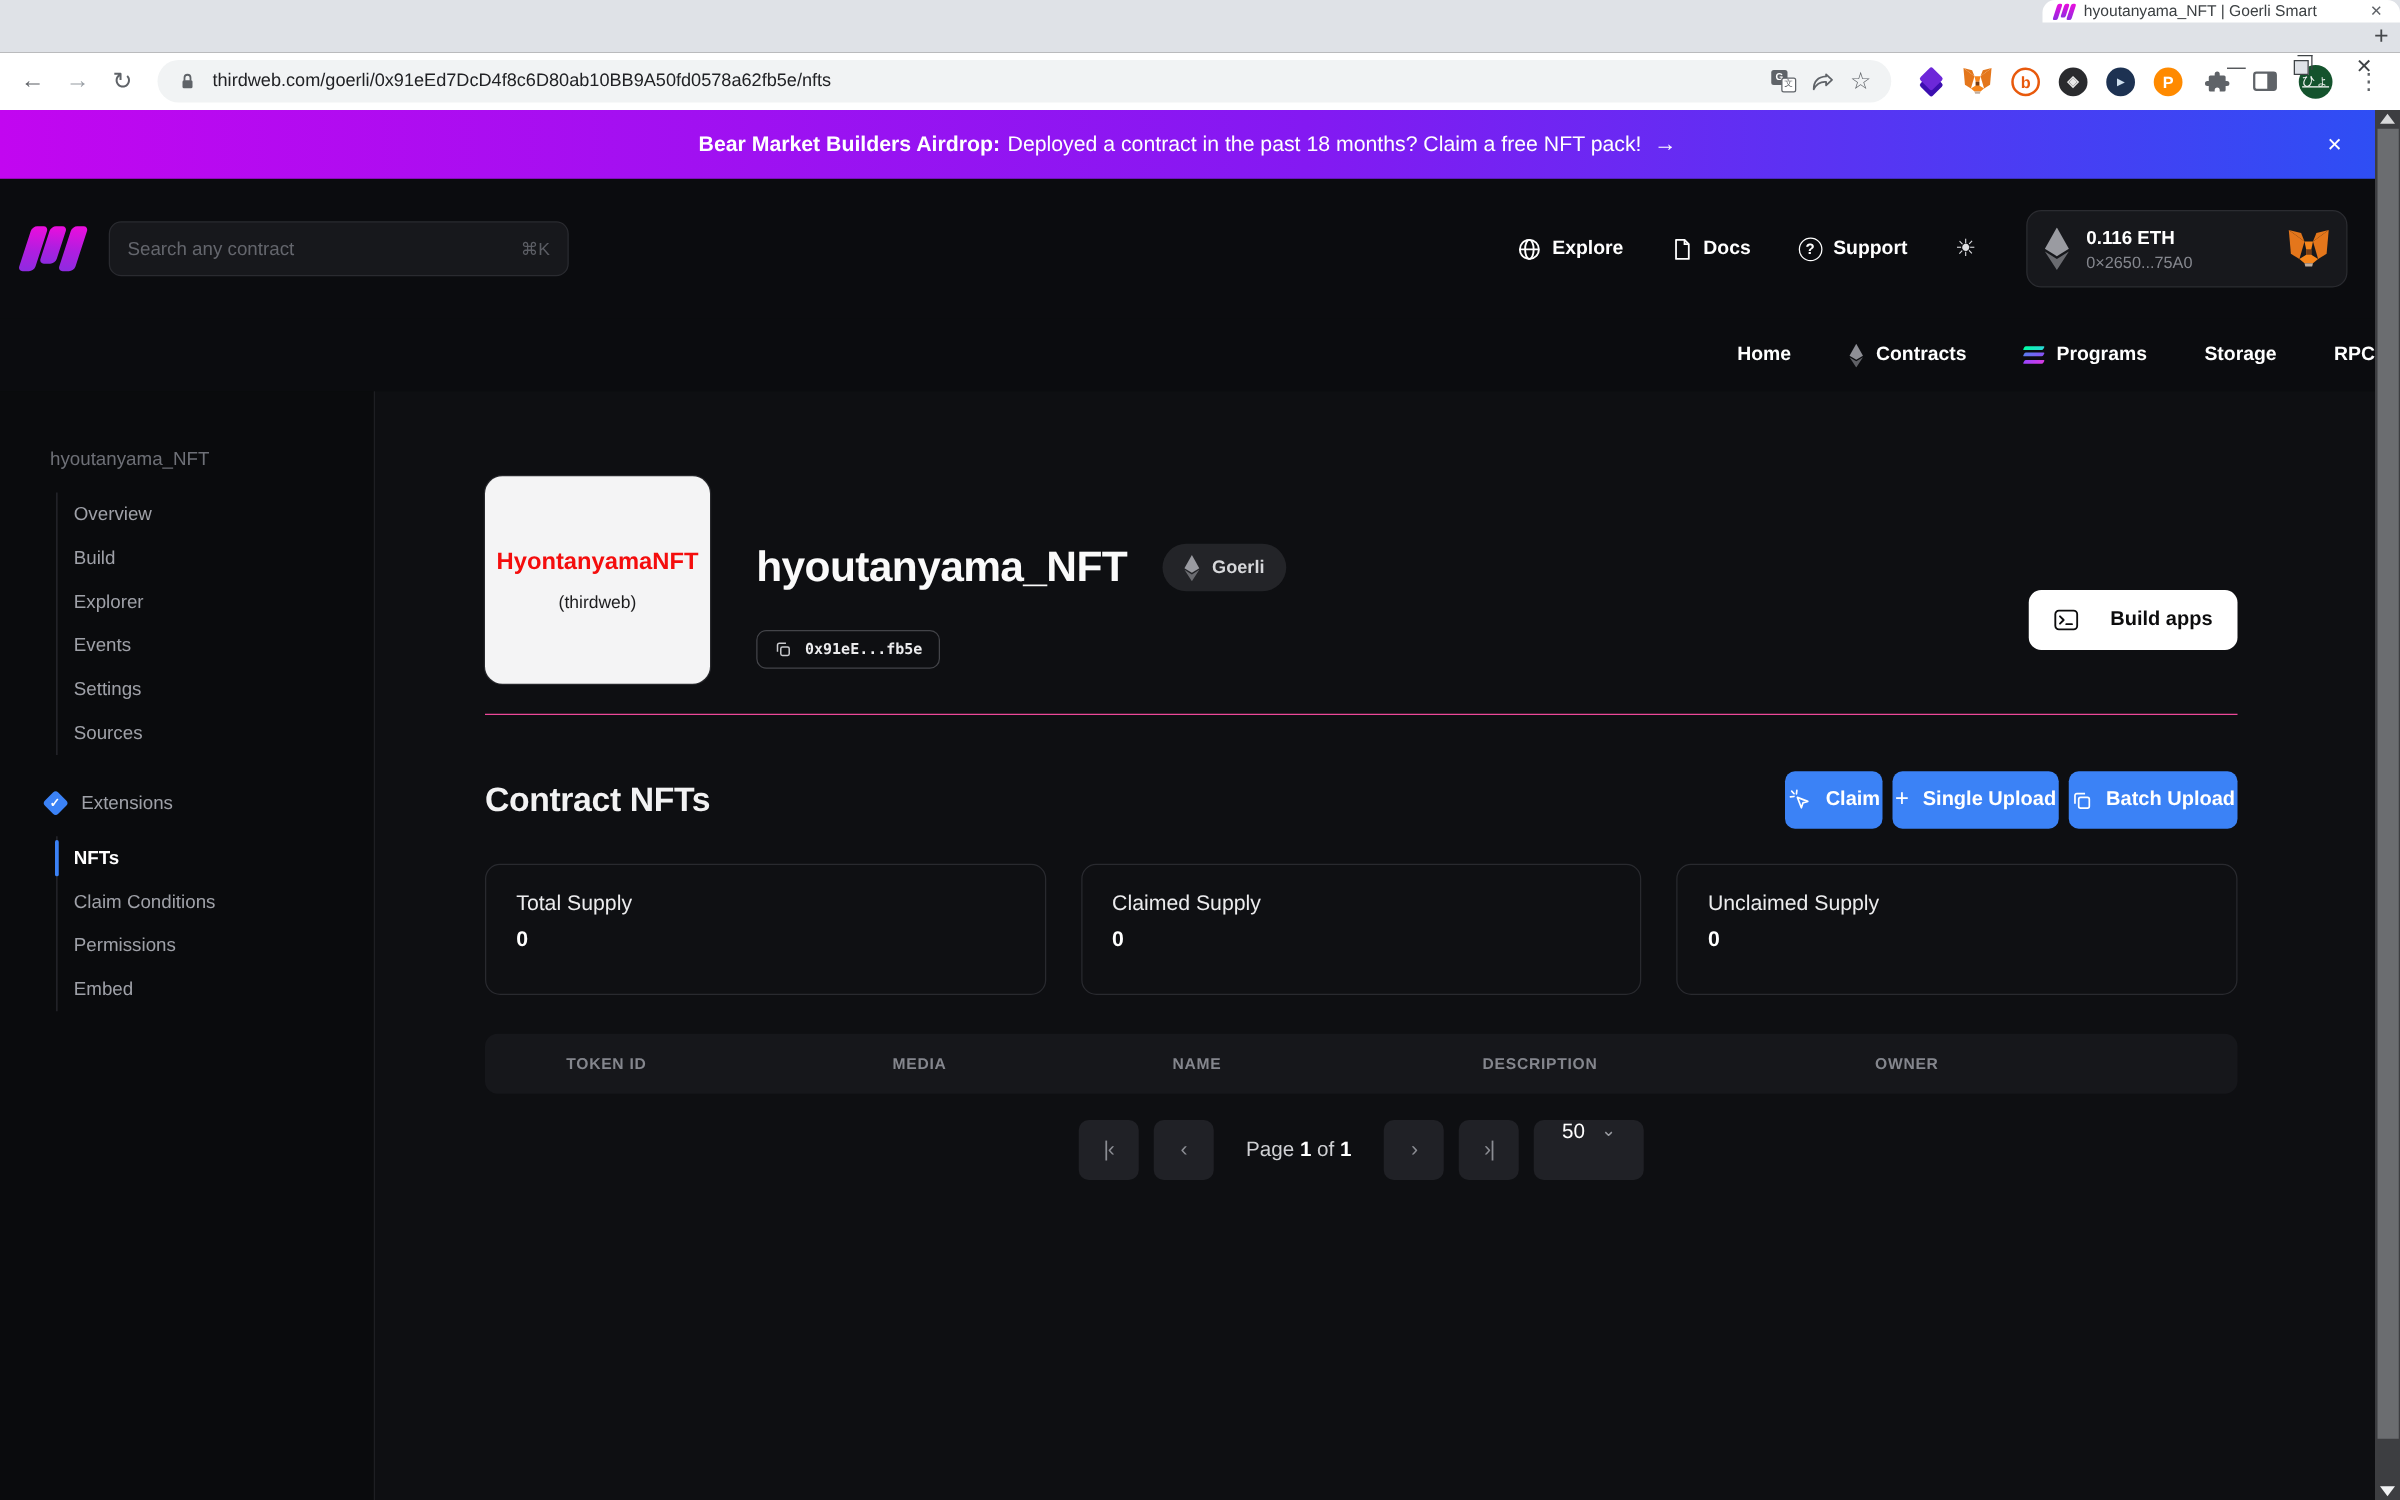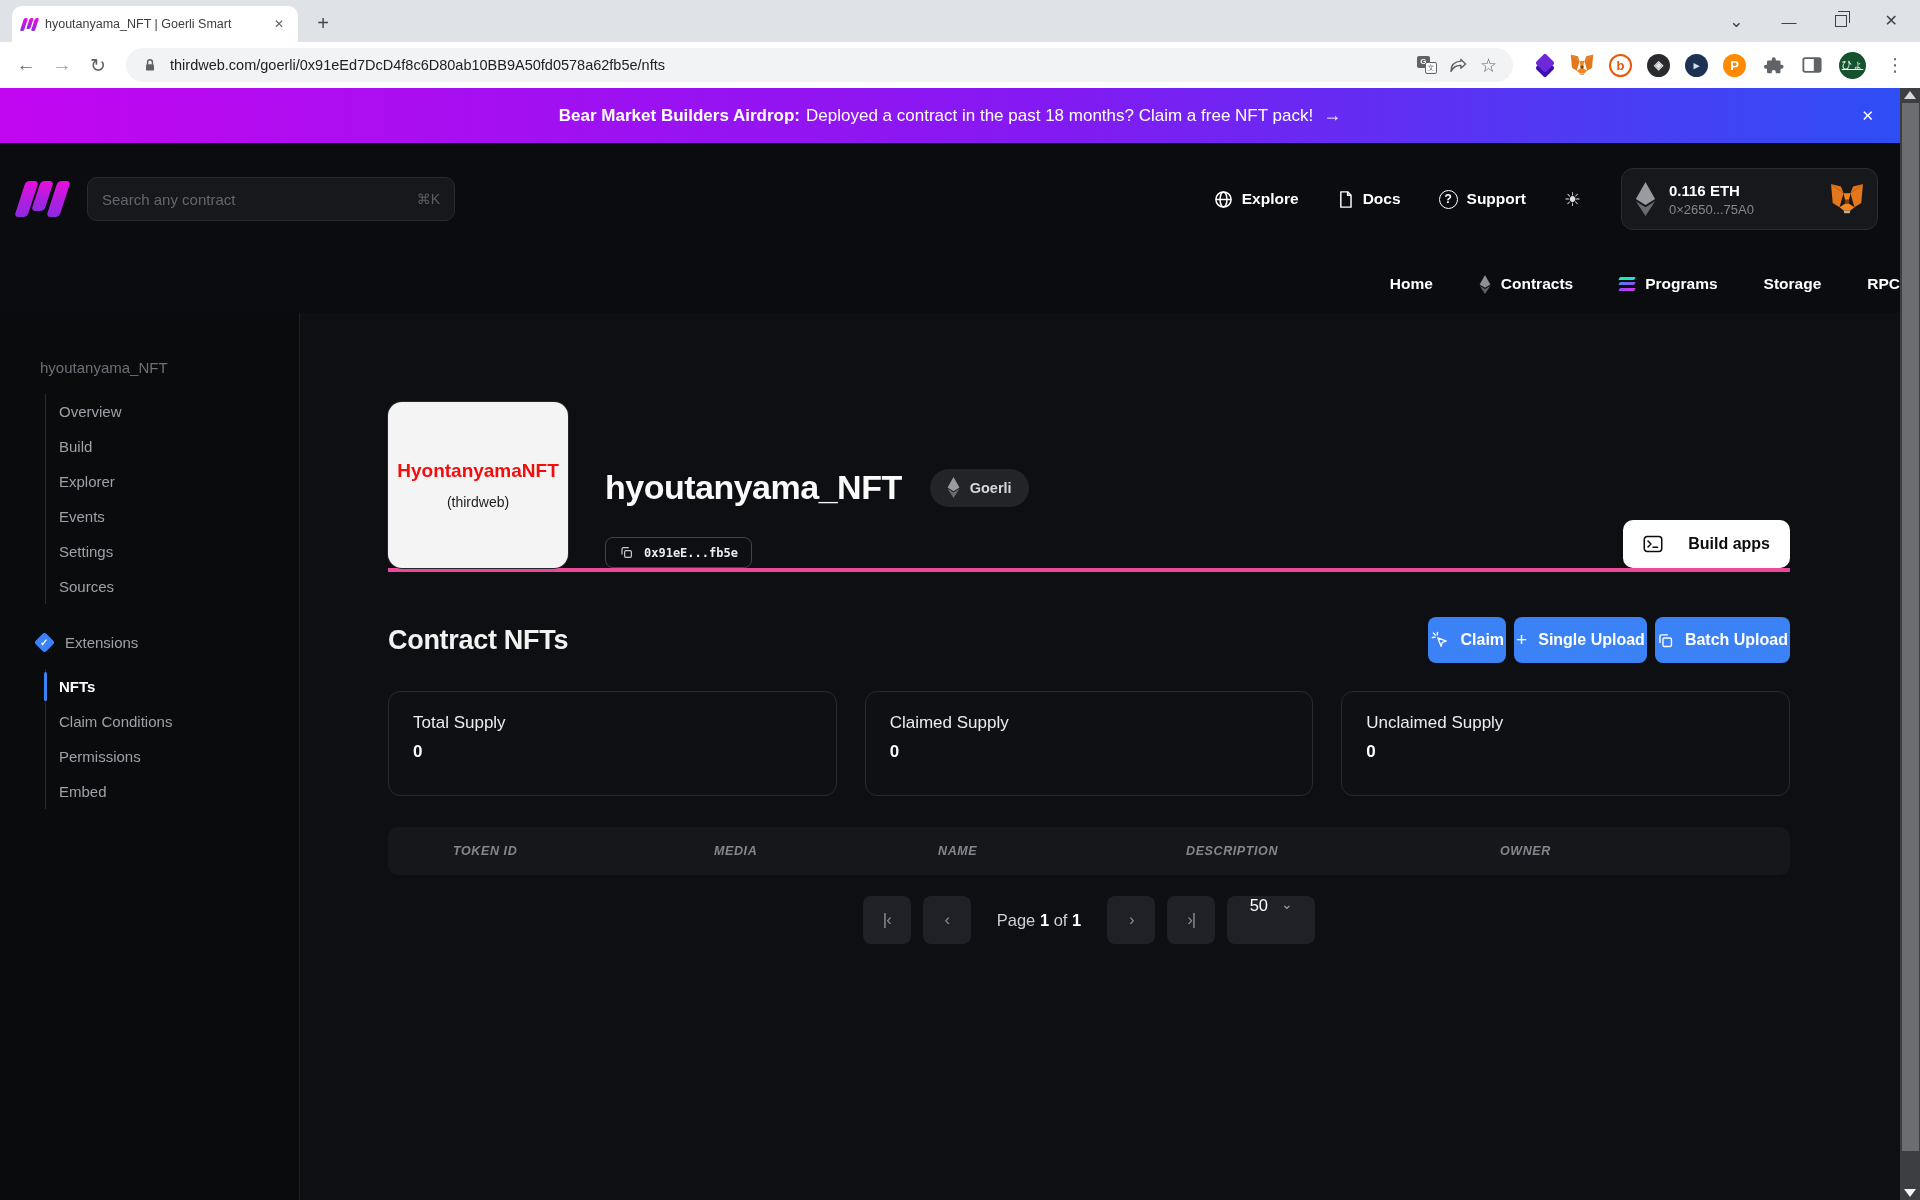--- a/index.html
+++ b/index.html
@@ -1,20 +1,20 @@
 <!DOCTYPE html>
 <html><head>
 <meta charset="utf-8">
 <style>
   * { margin:0; padding:0; box-sizing:border-box; }
   body { font-family:"Liberation Sans",sans-serif; background:#000; }
   .screen { position:relative; width:1920px; height:1200px; background:#0b0c0f; overflow:hidden; }
 
   
-  .tabstrip { height:42px; background:#dfe2e7; display:flex; align-items:flex-end; padding-left:12px; }
+  .tabstrip { height:42px; background:#dfe2e7; display:flex; align-items:flex-end; padding-left:12px;flex-direction:column; }
   .tab { width:286px; height:36px; background:#ffffff; border-radius:10px 10px 0 0; display:flex; align-items:center; padding:0 10px; gap:8px; }
   .tab-title { flex:1; font-size:12.5px; color:#3c4043; white-space:nowrap; overflow:hidden; }
   .tab-close { font-size:12px; color:#5f6368; padding:2px 4px; cursor:default; }
   .newtab-btn { width:30px; height:30px; margin:0 0 4px 10px; display:flex; align-items:center; justify-content:center; font-size:20px; color:#44474b; }
   .win-controls { margin-left:auto; height:42px; display:flex; align-items:center; gap:38px; padding-right:22px; color:#3f4346; }
   .win-controls span { font-size:15px; line-height:1; }
   .win-restore { width:12px; height:12px; border:1.6px solid #3f4346; position:relative; background:#dfe2e7; }
   .win-restore::before { content:""; position:absolute; top:-4.6px; left:2.4px; width:11px; height:11px; border-top:1.6px solid #3f4346; border-right:1.6px solid #3f4346; }
 
   .toolbar { height:46px; background:#ffffff; display:flex; align-items:center; padding:0 10px; gap:4px; }
@@ -81,21 +81,21 @@
   .side-title { padding-left:40px; color:#6e7077; font-size:15px; }
   .side-group { margin:18px 0 0 45px; border-left:1px solid #2a2b30; }
   .side-item { position:relative; height:35px; display:flex; align-items:center; padding-left:13px; color:#9fa1a8; font-size:15px; }
   .side-item.active { color:#fff; font-weight:bold; }
   .side-item.active::before { content:""; position:absolute; left:-2px; top:3px; bottom:3px; width:3px; border-radius:2px; background:#3b82f6; }
   .ext-head { margin-top:30px; display:flex; align-items:center; gap:13px; padding-left:37px; color:#9fa1a8; font-size:15px; }
   .diamond { width:15px; height:15px; background:#3b82f6; transform:rotate(45deg); border-radius:3px; display:flex; align-items:center; justify-content:center; }
   .diamond span { transform:rotate(-45deg); color:#fff; font-size:10px; font-weight:bold; }
 
   main { flex:1; background:#0e0f12; padding:0 110px 0 88px; }
-  .hero { height:259px; border-bottom:4px solid #ec4899; display:flex; align-items:flex-end; padding-top:43px; }
+  .hero { height:259px; border-bottom:1px solid #ec4899; display:flex; align-items:center; padding-top:43px; }
   .nft-card { width:180px; height:166px; background:#f4f4f5; border-radius:14px; display:flex; flex-direction:column; align-items:center; justify-content:center; gap:12px; box-shadow:0 0 0 1px #26272b; }
   .nft-card-title { color:#f40d0d; font-weight:bold; font-size:19px; }
   .nft-card-sub { color:#1c1c1e; font-size:14px; }
   .hero-info { margin-left:37px; margin-top:42px; }
   .hero-title-row { display:flex; align-items:center; gap:28px; }
   .hero-title { font-size:34px; font-weight:bold; color:#fafafa; letter-spacing:-0.5px; }
   .net-badge { height:38px; background:#232428; border-radius:19px; display:flex; align-items:center; gap:10px; padding:0 17px; color:#d6d7da; font-size:14.5px; font-weight:bold; }
   .addr-pill { margin-top:30px; display:inline-flex; align-items:center; gap:10px; height:31px; padding:0 13px; border:1px solid #434449; border-radius:8px; color:#ececee; font-family:"DejaVu Sans Mono",monospace; font-size:12px; font-weight:bold; }
   .copy-ico { display:flex; color:#c9cace; }
   .build-apps { margin-left:auto; margin-top:64px; height:48px; background:#ffffff; color:#0c0c0d; border-radius:10px; display:flex; align-items:center; gap:25px; padding:0 20px; font-size:16px; font-weight:bold; }
@@ -104,21 +104,21 @@
   .section-title { font-size:27px; font-weight:bold; color:#f2f2f3; letter-spacing:-0.3px; }
   .btn-row { margin-left:auto; display:flex; gap:8px; }
   .btn-blue { height:46px; background:#3b82f6; border-radius:8px; color:#fff; font-weight:bold; font-size:16px; display:flex; align-items:center; gap:11px; padding:0 2px; }
   .btn-blue .plus { font-size:19px; font-weight:normal; }
 
   .stats { margin-top:28px; display:flex; gap:28px; }
   .stat-card { flex:1; height:105px; border:1px solid #292a2f; border-radius:12px; padding:21px 24px; background:#0f1013; }
   .stat-label { color:#ececee; font-size:17px; }
   .stat-value { margin-top:9px; color:#fff; font-size:17px; font-weight:bold; }
 
-  .table-head { margin-top:31px; height:48px; background:#16171b; border-radius:10px; display:grid; grid-template-columns:326px 224px 248px 314px 1fr; align-items:center; color:#84868d; font-size:12.5px; font-weight:bold; letter-spacing:0.6px; text-transform:uppercase;font-style:italic; }
+  .table-head { margin-top:31px; height:48px; background:#16171b; border-radius:10px; display:grid; grid-template-columns:326px 224px 248px 314px 1fr; align-items:center; color:#84868d; font-size:12.5px; font-weight:bold; letter-spacing:0.6px; text-transform:uppercase; }
   .table-head div:first-child { padding-left:65px; }
 
   .pagination { margin-top:21px; display:flex; align-items:center; justify-content:center; gap:12px; }
   .pg-btn { width:48px; height:48px; background:#202126; border-radius:8px; color:#8b8d93; display:flex; align-items:center; justify-content:center; font-size:17px; letter-spacing:-1px; }
   .pg-text { color:#cfd0d3; font-size:16.5px; margin:0 14px; }
   .pg-text b { color:#fff; }
   .pg-select { width:88px; height:48px; background:#202126; border-radius:8px; display:flex; align-items:flex-start; justify-content:center; gap:13px; color:#fff; font-size:16.5px; }
   .pg-select .chev { color:#9a9ca2; font-size:14px; }
 
   

